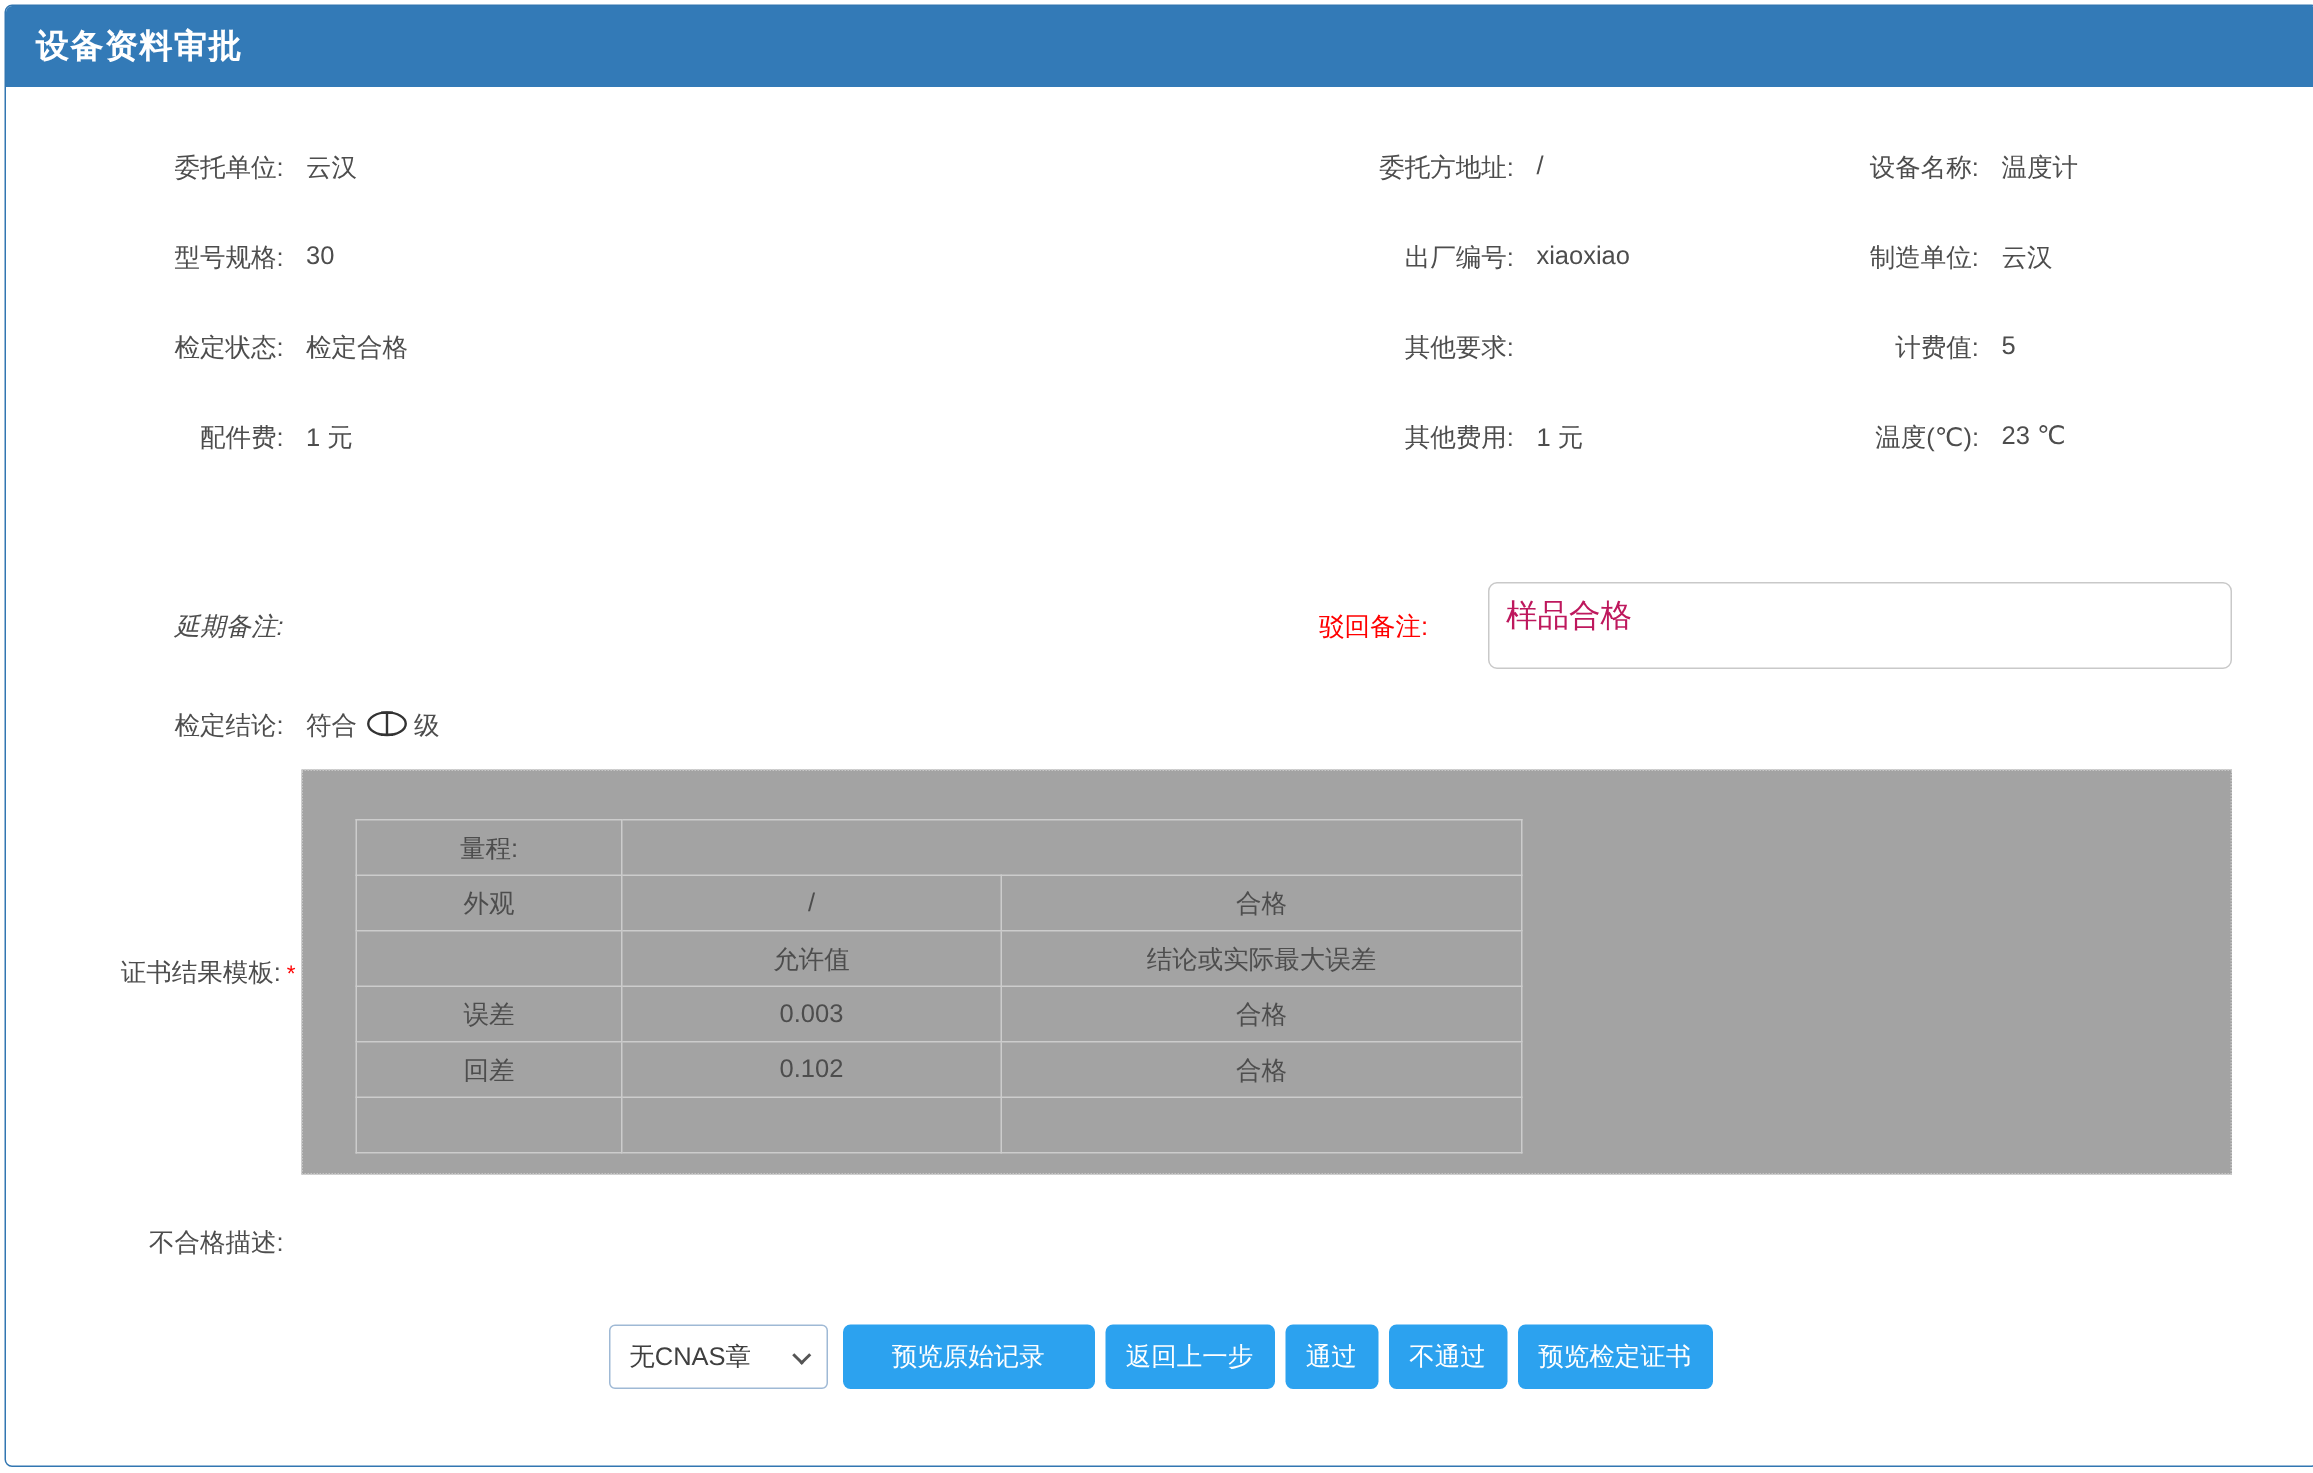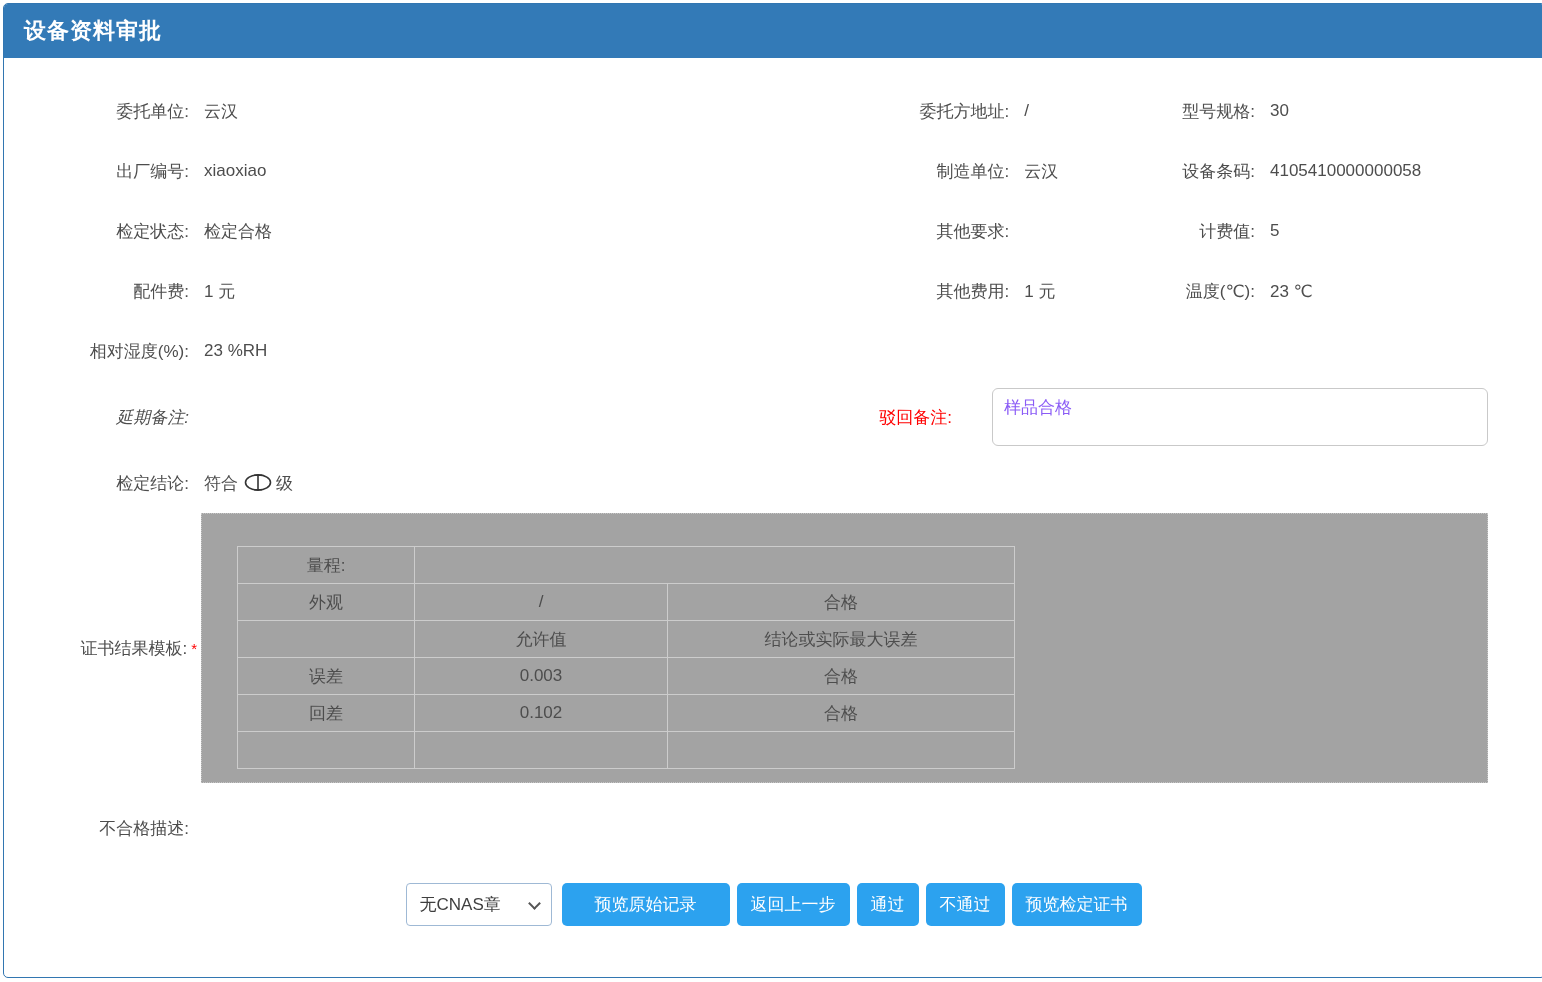--- a/index.html
+++ b/index.html
@@ -21,21 +21,21 @@
     grid-template-columns: 1fr;
     grid-template-rows: 60px 60px 60px 60px 60px 72px 60px;
   }
   .field { display: flex; align-items: center; }
   .flabel { width: 130px; flex: 0 0 130px; text-align: right; color: #4d4d4d; }
   .fvalue { margin-left: 15px; color: #4d4d4d; white-space: pre; }
   .remark-row { grid-column: 2 / 4; grid-row: 6; display: flex; align-items: center; justify-content: space-between; gap: 32px; }
   .red-label { color: #FF0000; margin-right: 8px; }
   .remark-textarea {
     width: 496px; height: 58px; border: 1px solid #c9c9c9; border-radius: 6px;
-    padding: 7px 11px; font-size: 17px; color: #8b5cf6; resize: none; outline: none;
+    padding: 7px 11px; font-size: 21px; color: #be185d; resize: none; outline: none;
     font-family: "Liberation Sans", "DejaVu Sans", sans-serif;
   }
   .conclusion-value { margin-left: 15px; display: flex; align-items: center; }
   .grade-icon { margin: 3px 4px 0 6px; }
   .template-row { display: flex; align-items: center; }
   .template-label-wrap { width: 138px; flex: 0 0 138px; text-align: right; }
   .req-mark { color: #FF0000; margin-left: 4px; font-size: 15px; }
   .dotted-box {
     flex: 1; margin-left: 4px; height: 270px; border: 1px dotted #c6c6c6;
     padding: 32px 0 0 35px; background: #a3a3a3;
@@ -80,36 +80,36 @@
     <div class="form-grid">
       <div class="field">
         <span class="flabel">委托单位:</span>
         <span class="fvalue">云汉</span>
       </div>
       <div class="field">
         <span class="flabel">委托方地址:</span>
         <span class="fvalue">/</span>
       </div>
       <div class="field">
+        <span class="flabel">设备名称:</span>
+        <span class="fvalue">温度计</span>
+      </div>
+      <div class="field">
         <span class="flabel">型号规格:</span>
         <span class="fvalue">30</span>
       </div>
       <div class="field">
         <span class="flabel">出厂编号:</span>
         <span class="fvalue">xiaoxiao</span>
       </div>
       <div class="field">
         <span class="flabel">制造单位:</span>
         <span class="fvalue">云汉</span>
       </div>
       <div class="field">
-        <span class="flabel">设备条码:</span>
-        <span class="fvalue">4105410000000058</span>
-      </div>
-      <div class="field">
         <span class="flabel">检定状态:</span>
         <span class="fvalue">检定合格</span>
       </div>
       <div class="field">
         <span class="flabel">其他要求:</span>
         <span class="fvalue"></span>
       </div>
       <div class="field">
         <span class="flabel">计费值:</span>
         <span class="fvalue">5</span>
@@ -118,24 +118,20 @@
         <span class="flabel">配件费:</span>
         <span class="fvalue">1 元</span>
       </div>
       <div class="field">
         <span class="flabel">其他费用:</span>
         <span class="fvalue">1 元</span>
       </div>
       <div class="field">
         <span class="flabel">温度(℃):</span>
         <span class="fvalue">23 ℃</span>
-      </div>
-      <div class="field">
-        <span class="flabel">相对湿度(%):</span>
-        <span class="fvalue">23 %RH</span>
       </div>
 
       <div class="field" style="grid-row:6; grid-column:1;font-style:italic;">
         <span class="flabel">延期备注:</span>
       </div>
       <div class="remark-row">
         <span class="red-label">驳回备注:</span>
         <textarea class="remark-textarea" style="">样品合格</textarea>
       </div>
 

